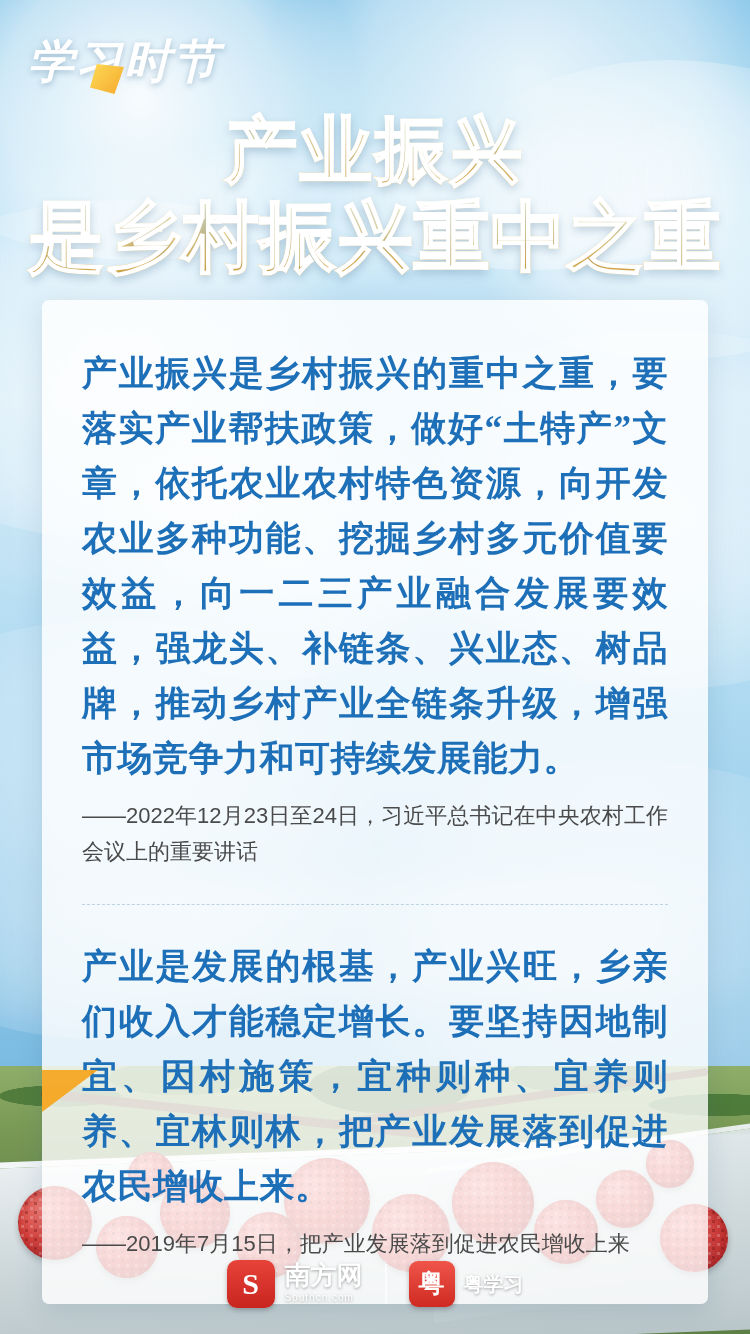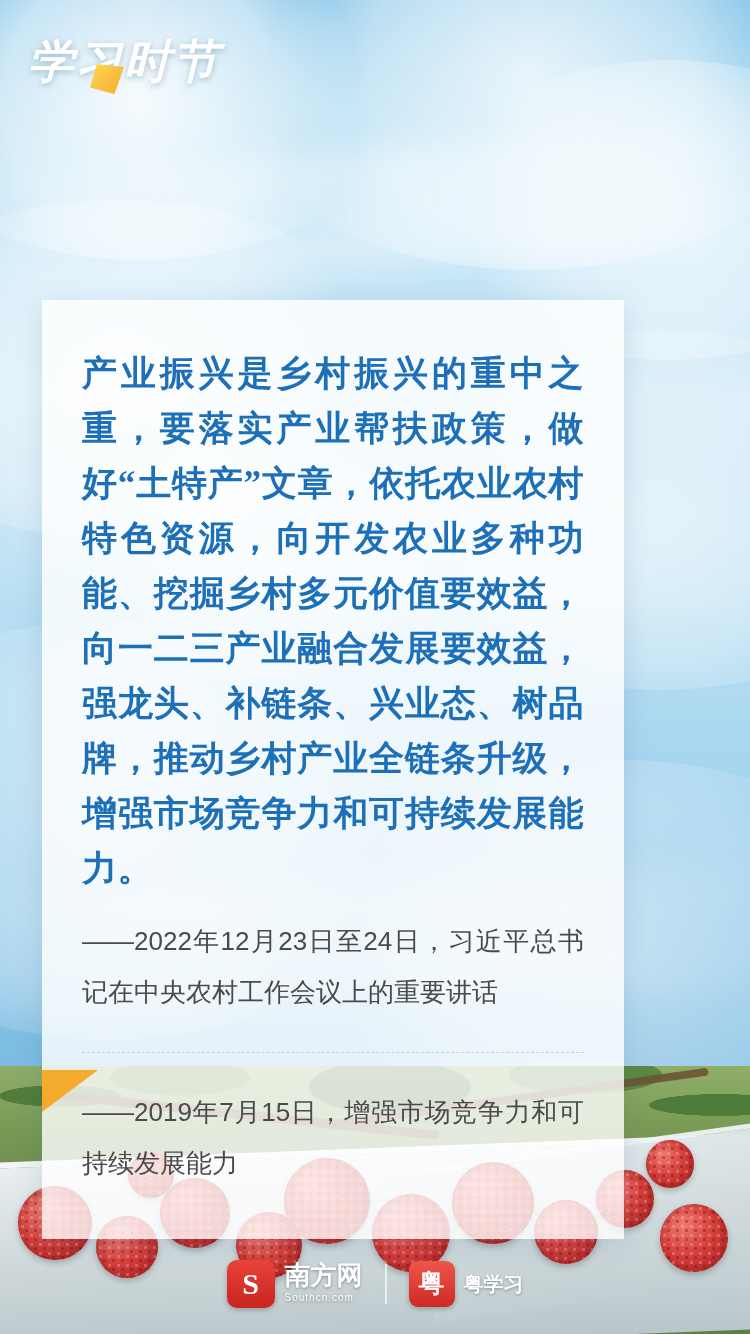--- a/index.html
+++ b/index.html
@@ -115,43 +115,44 @@
   .headline .line.l2 {
     font-size: 76px;
     letter-spacing: 1px;
   }
 
   
   .card {
     position: absolute;
     left: 42px;
     top: 300px;
-    width: 582px;
+    width: 666px;
     min-height: 790px;
     background: rgba(255,255,255,0.80);
     box-shadow: 0 6px 26px rgba(40,90,130,0.15);
     z-index: 4;
     box-sizing: border-box;
-    padding: 46px 40px 40px 40px;
+    padding: 46px 40px 32px 40px;
+    border-radius: 7px;
   }
   .quote-block { margin-bottom: 10px; }
   .quote-text {
     font-family: "Liberation Serif", serif;
     font-weight: bold;
     font-size: 35px;
     line-height: 55px;
     color: #1d6fb8;
     letter-spacing: 0.5px;
     text-align: justify;
   }
   .quote-source {
-    margin-top: 20px;
+    margin-top: 12px;
     font-family: "Liberation Sans", sans-serif;
-    font-size: 26px;
-    line-height: 51px;
+    font-size: 22px;
+    line-height: 36px;
     color: #4a4a4a;
     text-align: justify;
   }
   .divider {
     margin: 34px 0 34px 0;
     height: 0;
     border-top: 1px dashed #bcd3e4;
   }
 
   
@@ -331,32 +332,37 @@
   <div class="cloud c8"></div>
   <div class="sky-streak s1"></div>
   <div class="sky-streak s2"></div>
   <div class="sky-streak s3"></div>
 
   <div class="brand">
     <div class="brand-text">学习时节</div>
     <div class="brand-accent"></div>
   </div>
 
+  <div class="headline">
+    <div class="line l1">产业振兴</div>
+    <div class="line l2">是乡村振兴重中之重</div>
+  </div>
 
   <div class="card">
 
     <div class="quote-block">
       <div class="quote-text">产业振兴是乡村振兴的重中之重，要落实产业帮扶政策，做好“土特产”文章，依托农业农村特色资源，向开发农业多种功能、挖掘乡村多元价值要效益，向一二三产业融合发展要效益，强龙头、补链条、兴业态、树品牌，推动乡村产业全链条升级，增强市场竞争力和可持续发展能力。</div>
       <div class="quote-source">——2022年12月23日至24日，习近平总书记在中央农村工作会议上的重要讲话</div>
     </div>
 
     <div class="divider"></div>
 
     <div class="quote-block">
-      <div class="quote-source">——2019年7月15日，增强市场竞争力和可持续发展能力</div>
+      <div class="quote-text">产业是发展的根基，产业兴旺，乡亲们收入才能稳定增长。要坚持因地制宜、因村施策，宜种则种、宜养则养、宜林则林，把产业发展落到促进农民增收上来。</div>
+      <div class="quote-source">——2019年7月15日，把产业发展落到促进农民增收上来</div>
     </div>
 
   </div>
 
   <div class="tri"></div>
 
   <div class="photo">
     <div class="leaves"></div>
     <div class="branch b1"></div>
     <div class="branch b2"></div>

